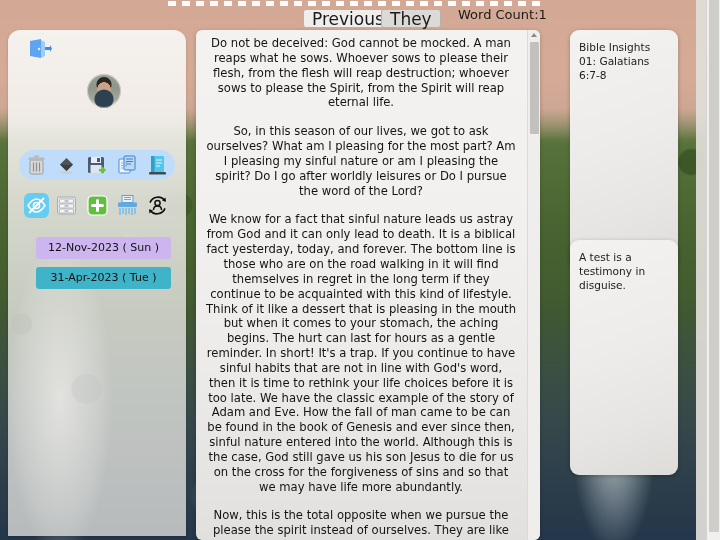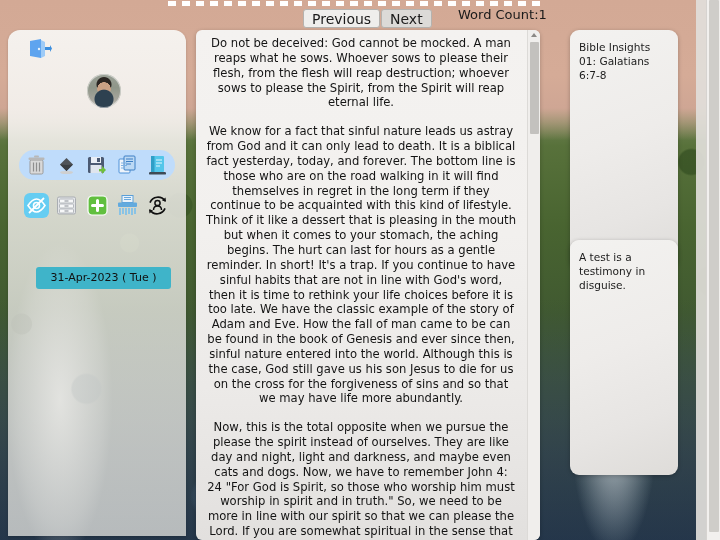--- a/index.html
+++ b/index.html
@@ -74,21 +74,21 @@
   
   .topbar {
     position:absolute; left:0; top:0; width:720px; height:28px;
     z-index: 25;
   }
   .nav-btn {
     position:absolute;
     top:9px;
     height:19px;
     padding:0 8px;
-    font-size:14px;
+    font-size:17px;
     line-height:19px;
     color:#1b1b1b;
     border:1px solid #b5b2ae;
     border-radius:3px;
     background:#efeeec;
     box-sizing:border-box;
     white-space:nowrap;
     cursor:pointer;
   }
   .nav-btn.prev { left:303px; }
@@ -284,21 +284,21 @@
 <body>
 
 <div id="app">
 
   <div class="bg-photo"></div>
 
   <div class="dash-strip"></div>
 
   <div class="topbar">
     <div class="nav-btn prev">Previous</div>
-    <div class="nav-btn next">Next</div>
+    <div class="nav-btn next">They</div>
     <div class="word-count">Word Count:1</div>
   </div>
 
   <div class="left-panel">
 
     <div class="logout-icon">
       <svg viewBox="0 0 24 22">
         <path d="M2 3 L13 1 L13 20 L2 18 Z" fill="#5ea4ef"></path>
         <path d="M13 2 L17 4 L17 18 L13 20 Z" fill="#9ecbf7"></path>
         <circle cx="11" cy="11" r="1.2" fill="#e8f2fd"></circle>
@@ -391,26 +391,28 @@
           <path d="M20 8a8.5 8.5 0 0 0-15 1.6" fill="none" stroke="#111" stroke-width="1.7"></path>
           <path d="M5 17a8.5 8.5 0 0 0 15-1.6" fill="none" stroke="#111" stroke-width="1.7"></path>
           <path d="M20.5 4.5 L21 8.8 L17 7.5 Z" fill="#111"></path>
           <path d="M4.5 20.5 L4 16.2 L8 17.5 Z" fill="#111"></path>
           <circle cx="12.5" cy="10" r="2.6" fill="none" stroke="#111" stroke-width="1.5"></circle>
           <path d="M8.5 17c0-2.5 1.8-4 4-4s4 1.5 4 4" fill="none" stroke="#111" stroke-width="1.5"></path>
         </svg>
       </div>
     </div>
 
+    <div class="date-chip c1">12-Nov-2023 ( Sun )</div>
     <div class="date-chip c2">31-Apr-2023 ( Tue )</div>
   </div>
 
   <div class="editor">
     <div class="editor-scroll">
       <p>Do not be deceived: God cannot be mocked. A man reaps what he sows. Whoever sows to please their flesh, from the flesh will reap destruction; whoever sows to please the Spirit, from the Spirit will reap eternal life.</p>
+      <p>So, in this season of our lives, we got to ask ourselves? What am I pleasing for the most part? Am I pleasing my sinful nature or am I pleasing the spirit? Do I go after worldly leisures or Do I pursue the word of the Lord?</p>
       <p>We know for a fact that sinful nature leads us astray from God and it can only lead to death. It is a biblical fact yesterday, today, and forever. The bottom line is those who are on the road walking in it will find themselves in regret in the long term if they continue to be acquainted with this kind of lifestyle. Think of it like a dessert that is pleasing in the mouth but when it comes to your stomach, the aching begins. The hurt can last for hours as a gentle reminder. In short! It's a trap. If you continue to have sinful habits that are not in line with God's word, then it is time to rethink your life choices before it is too late. We have the classic example of the story of Adam and Eve. How the fall of man came to be can be found in the book of Genesis and ever since then, sinful nature entered into the world. Although this is the case, God still gave us his son Jesus to die for us on the cross for the forgiveness of sins and so that we may have life more abundantly.</p>
       <p>Now, this is the total opposite when we pursue the please the spirit instead of ourselves. They are like day and night, light and darkness, and maybe even cats and dogs. Now, we have to remember John 4: 24 "For God is Spirit, so those who worship him must worship in spirit and in truth." So, we need to be more in line with our spirit so that we can please the Lord. If you are somewhat spiritual in the sense that you are passionate about keeping God's word, then, the Lord's favor is in you and he will do amazing things in your life. I think two of the best examples of when people still pursue to please the spirit despite their circumstances would be Joseph and Job. Joseph was a dreamer as well</p>
     </div>
     <div class="editor-sb">
       <div class="arrow"></div>
       <div class="thumb"></div>
     </div>
   </div>
 
   <div class="note n1">

